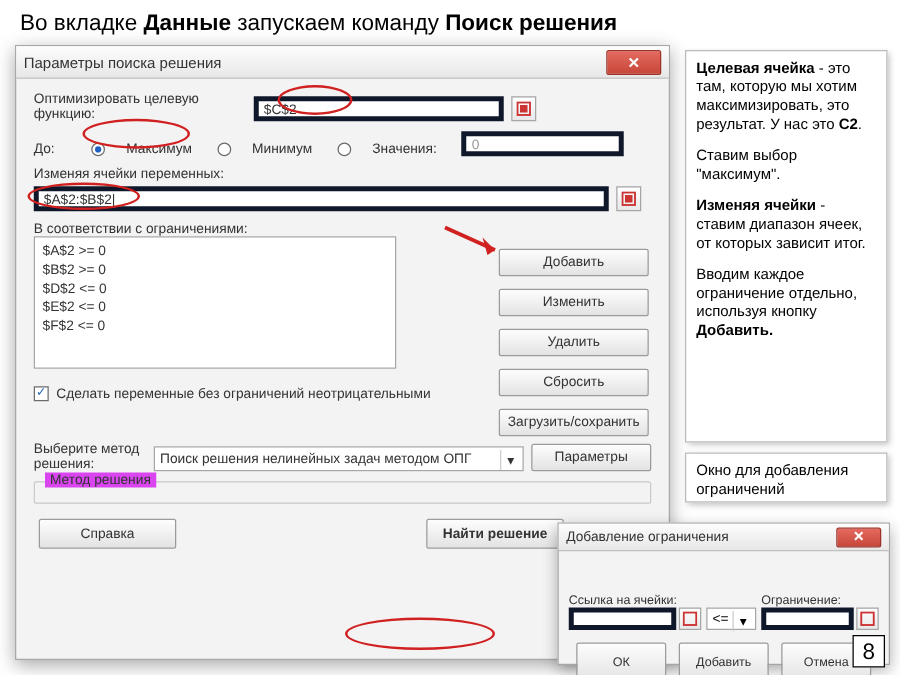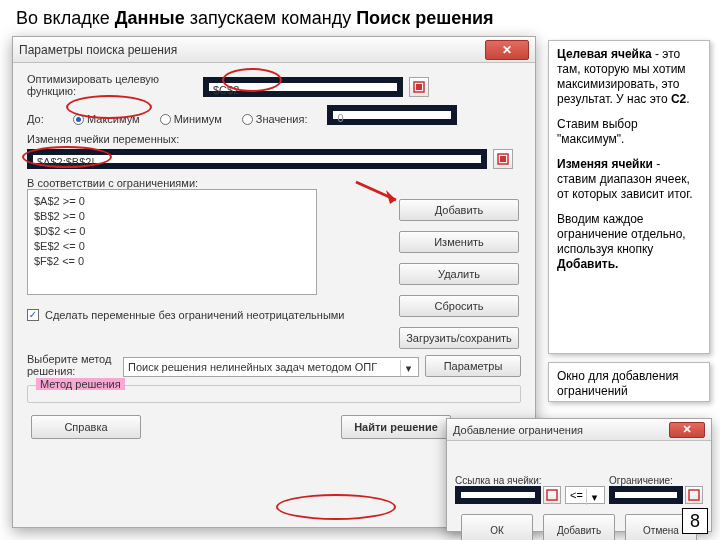--- a/index.html
+++ b/index.html
@@ -26,30 +26,30 @@
   .titlebar .closebtn {
     margin-left:auto; width:44px; height:20px;
     background:linear-gradient(#e46a5f,#c8463a); border:1px solid #9c3228;
     border-radius:2px; display:flex; align-items:center; justify-content:center;
     color:#fff; font-weight:700;
   }
   .body { padding:10px 14px 6px 14px; color:#333; }
   .row { display:flex; align-items:flex-end; margin-bottom:8px; gap:6px; }
   .lbl { width:170px; font-size:11px; color:#333; }
   .inp {
-    height:20px; background:#fff; border:6px solid #0f172a;
+    height:20px; background:#fff; border:4px solid #0f172a;
     padding:1px 4px; font-size:11px;
   }
   .refbtn {
     width:20px; height:20px; border:1px solid #a6a6a6;
     background:linear-gradient(#fff,#e8e8e8); display:flex;
     align-items:center; justify-content:center;
   }
   .refbtn svg { width:12px; height:12px; }
-  .radio { display:flex; align-items:center; gap:3px; margin-right:14px; font-size:11px; }
+  .radio { display:flex; align-items:center; gap:17px; margin-right:14px; font-size:11px; }
   .radio .dot {
     width:11px; height:11px; border:1px solid #6b6b6b; border-radius:50%;
     display:flex; align-items:center; justify-content:center; background:#fff;
   }
   .radio.sel .dot::after { content:""; width:5px; height:5px; background:#2060c0; border-radius:50%; }
   .listbox {
     width:290px; height:106px; background:#fff; border:1px solid #a6a6a6;
     padding:4px 6px; font-size:11px; line-height:15px;
   }
   .btn {
@@ -64,21 +64,21 @@
   .select {
     flex:1; height:20px; background:#fff; border:1px solid #a6a6a6;
     display:flex; align-items:center; padding:0 4px; font-size:11px; position:relative;margin-top:28px;
   }
   .select .caret { position:absolute; right:2px; top:2px; width:16px; height:16px;
     border-left:1px solid #ccc; display:flex; align-items:center; justify-content:center; }
   .group {
     border:1px solid #c9c9c9; border-radius:2px; padding:8px 10px; margin-top:6px;
     font-size:10px; color:#555; position:relative;
   }
-  .group .gtitle { position:absolute; top:-8px; left:8px; background:#f9a8d4; padding:0 4px; font-size:11px; color:#333; }
+  .group .gtitle { position:absolute; top:-8px; left:8px; background:#d946ef; padding:0 4px; font-size:11px; color:#333; }
 
   .bottom-btns { display:flex; gap:200px; margin-top:12px; padding:0 4px; }
   .bottom-btns .btn { width:110px; height:24px;text-align:right; }
   .bottom-btns .btn.primary { font-weight:600; }
 
   
   .oval { position:absolute; border:2px solid #d02020; border-radius:50%; pointer-events:none; }
 
   
   .note {

